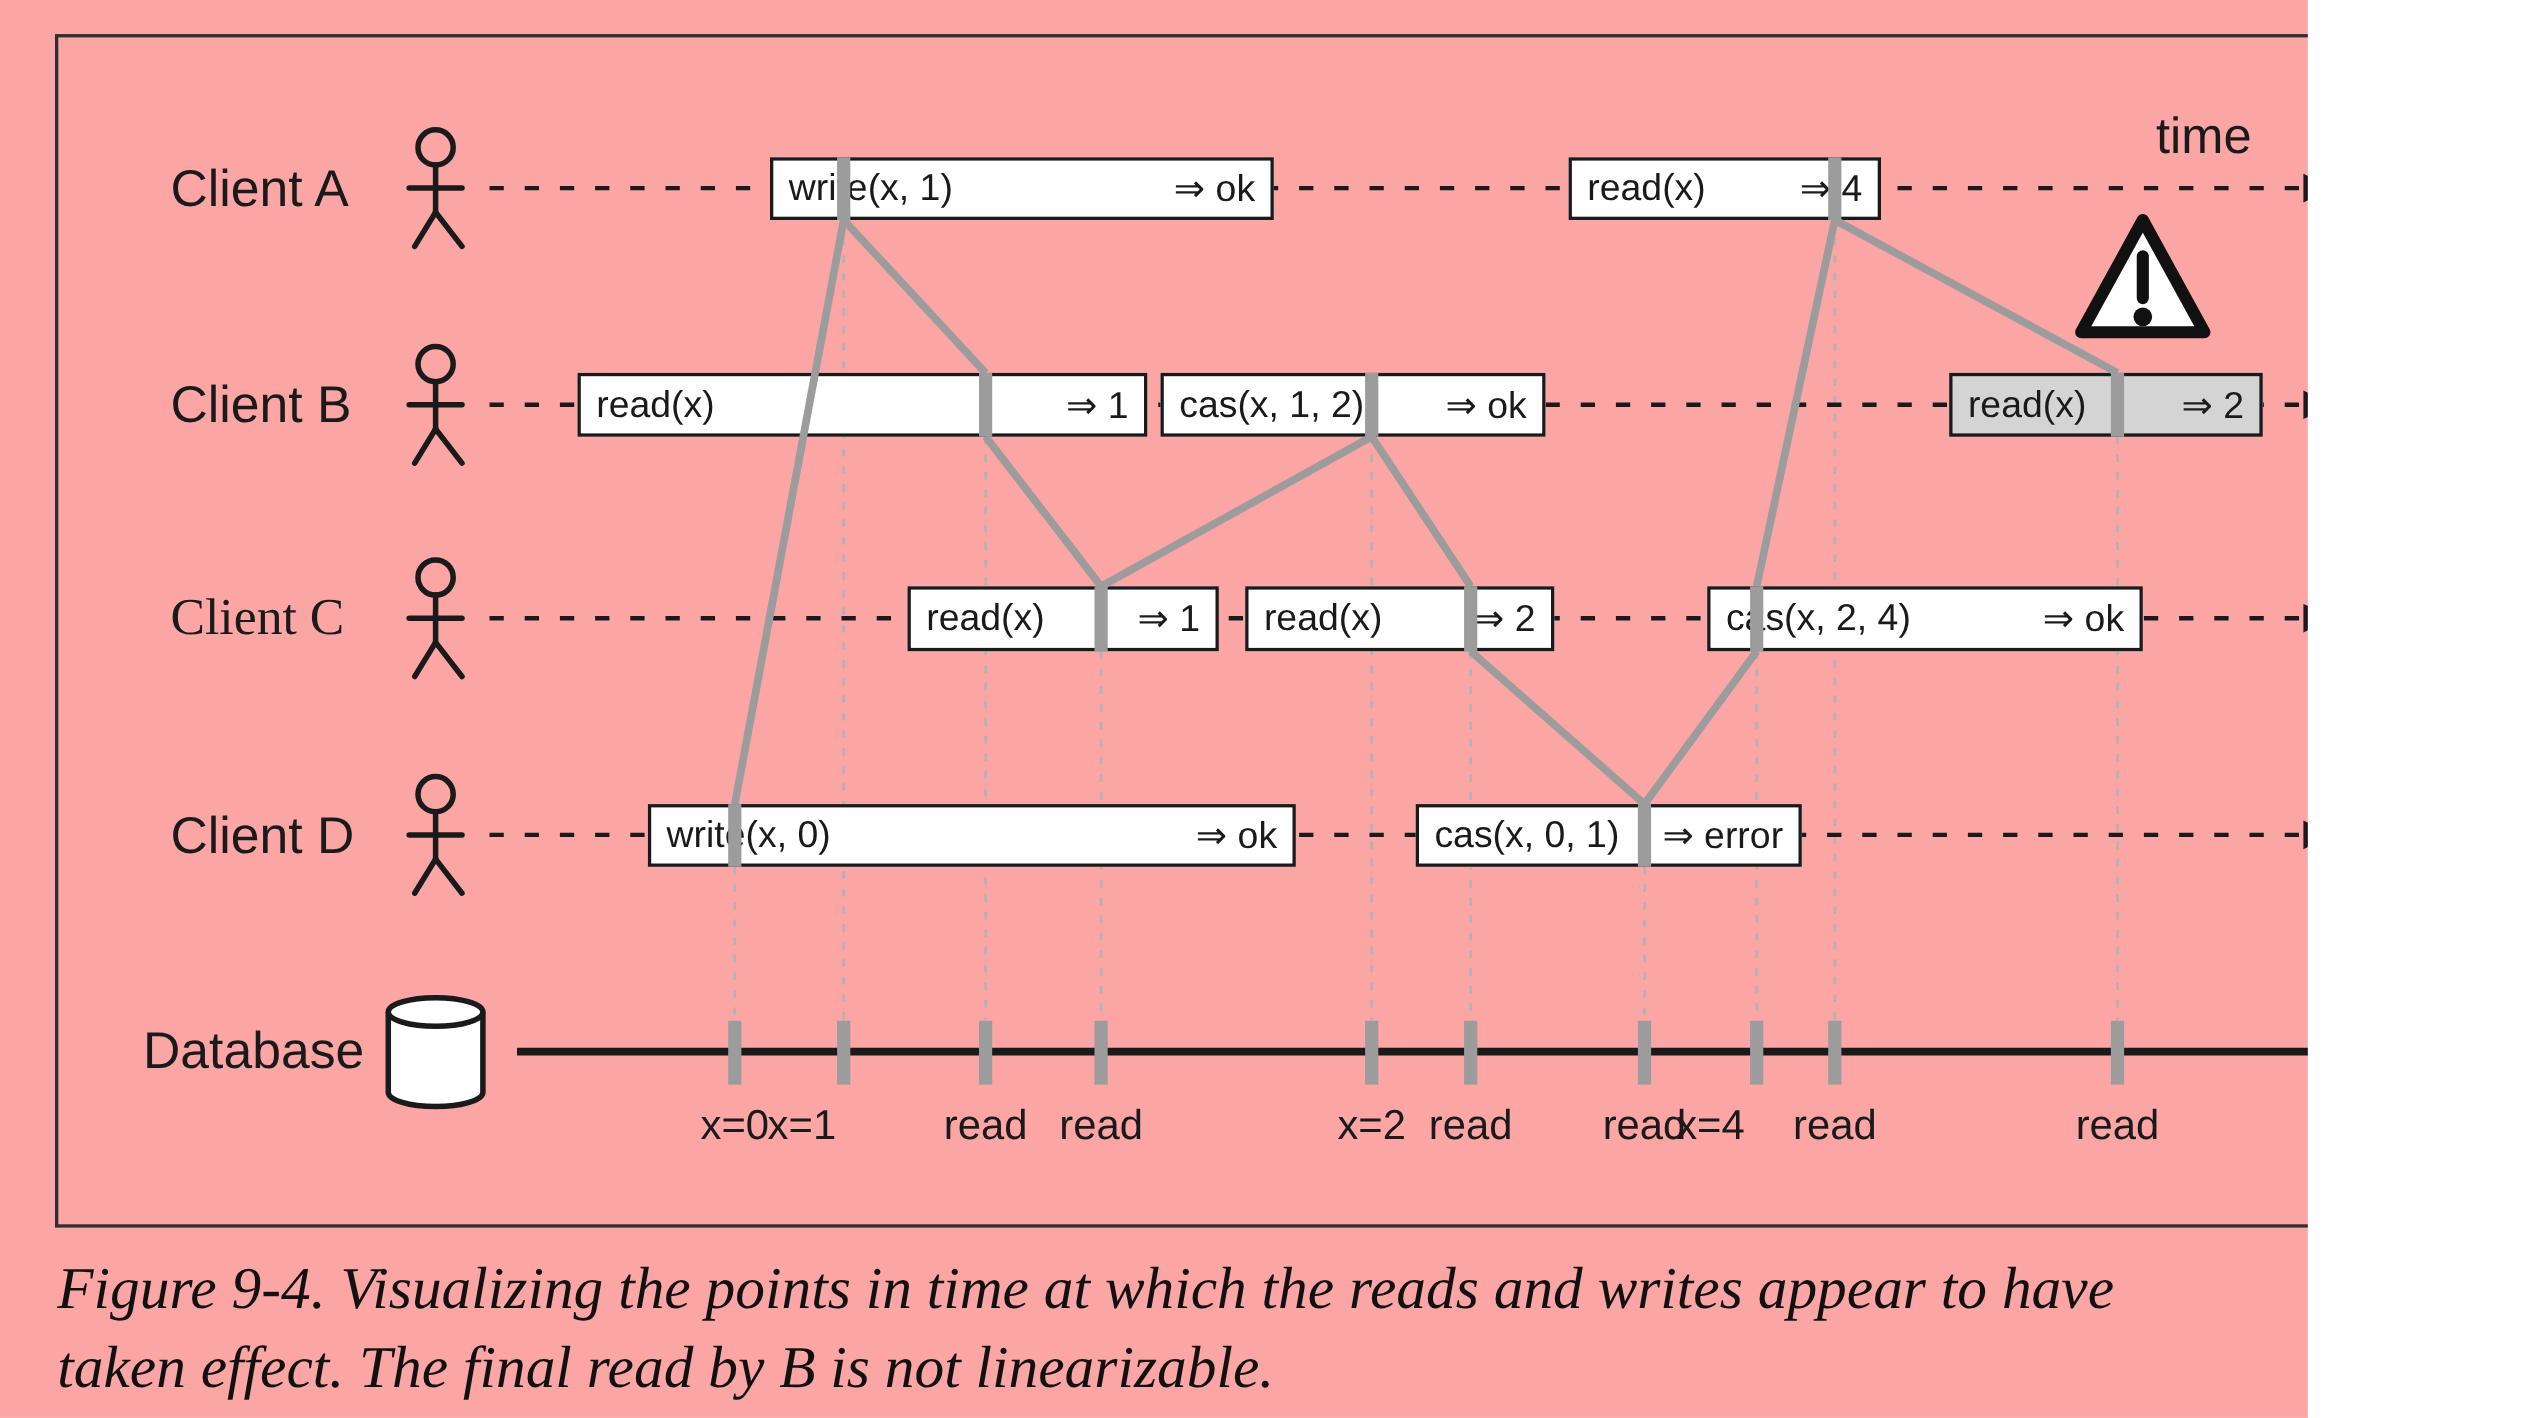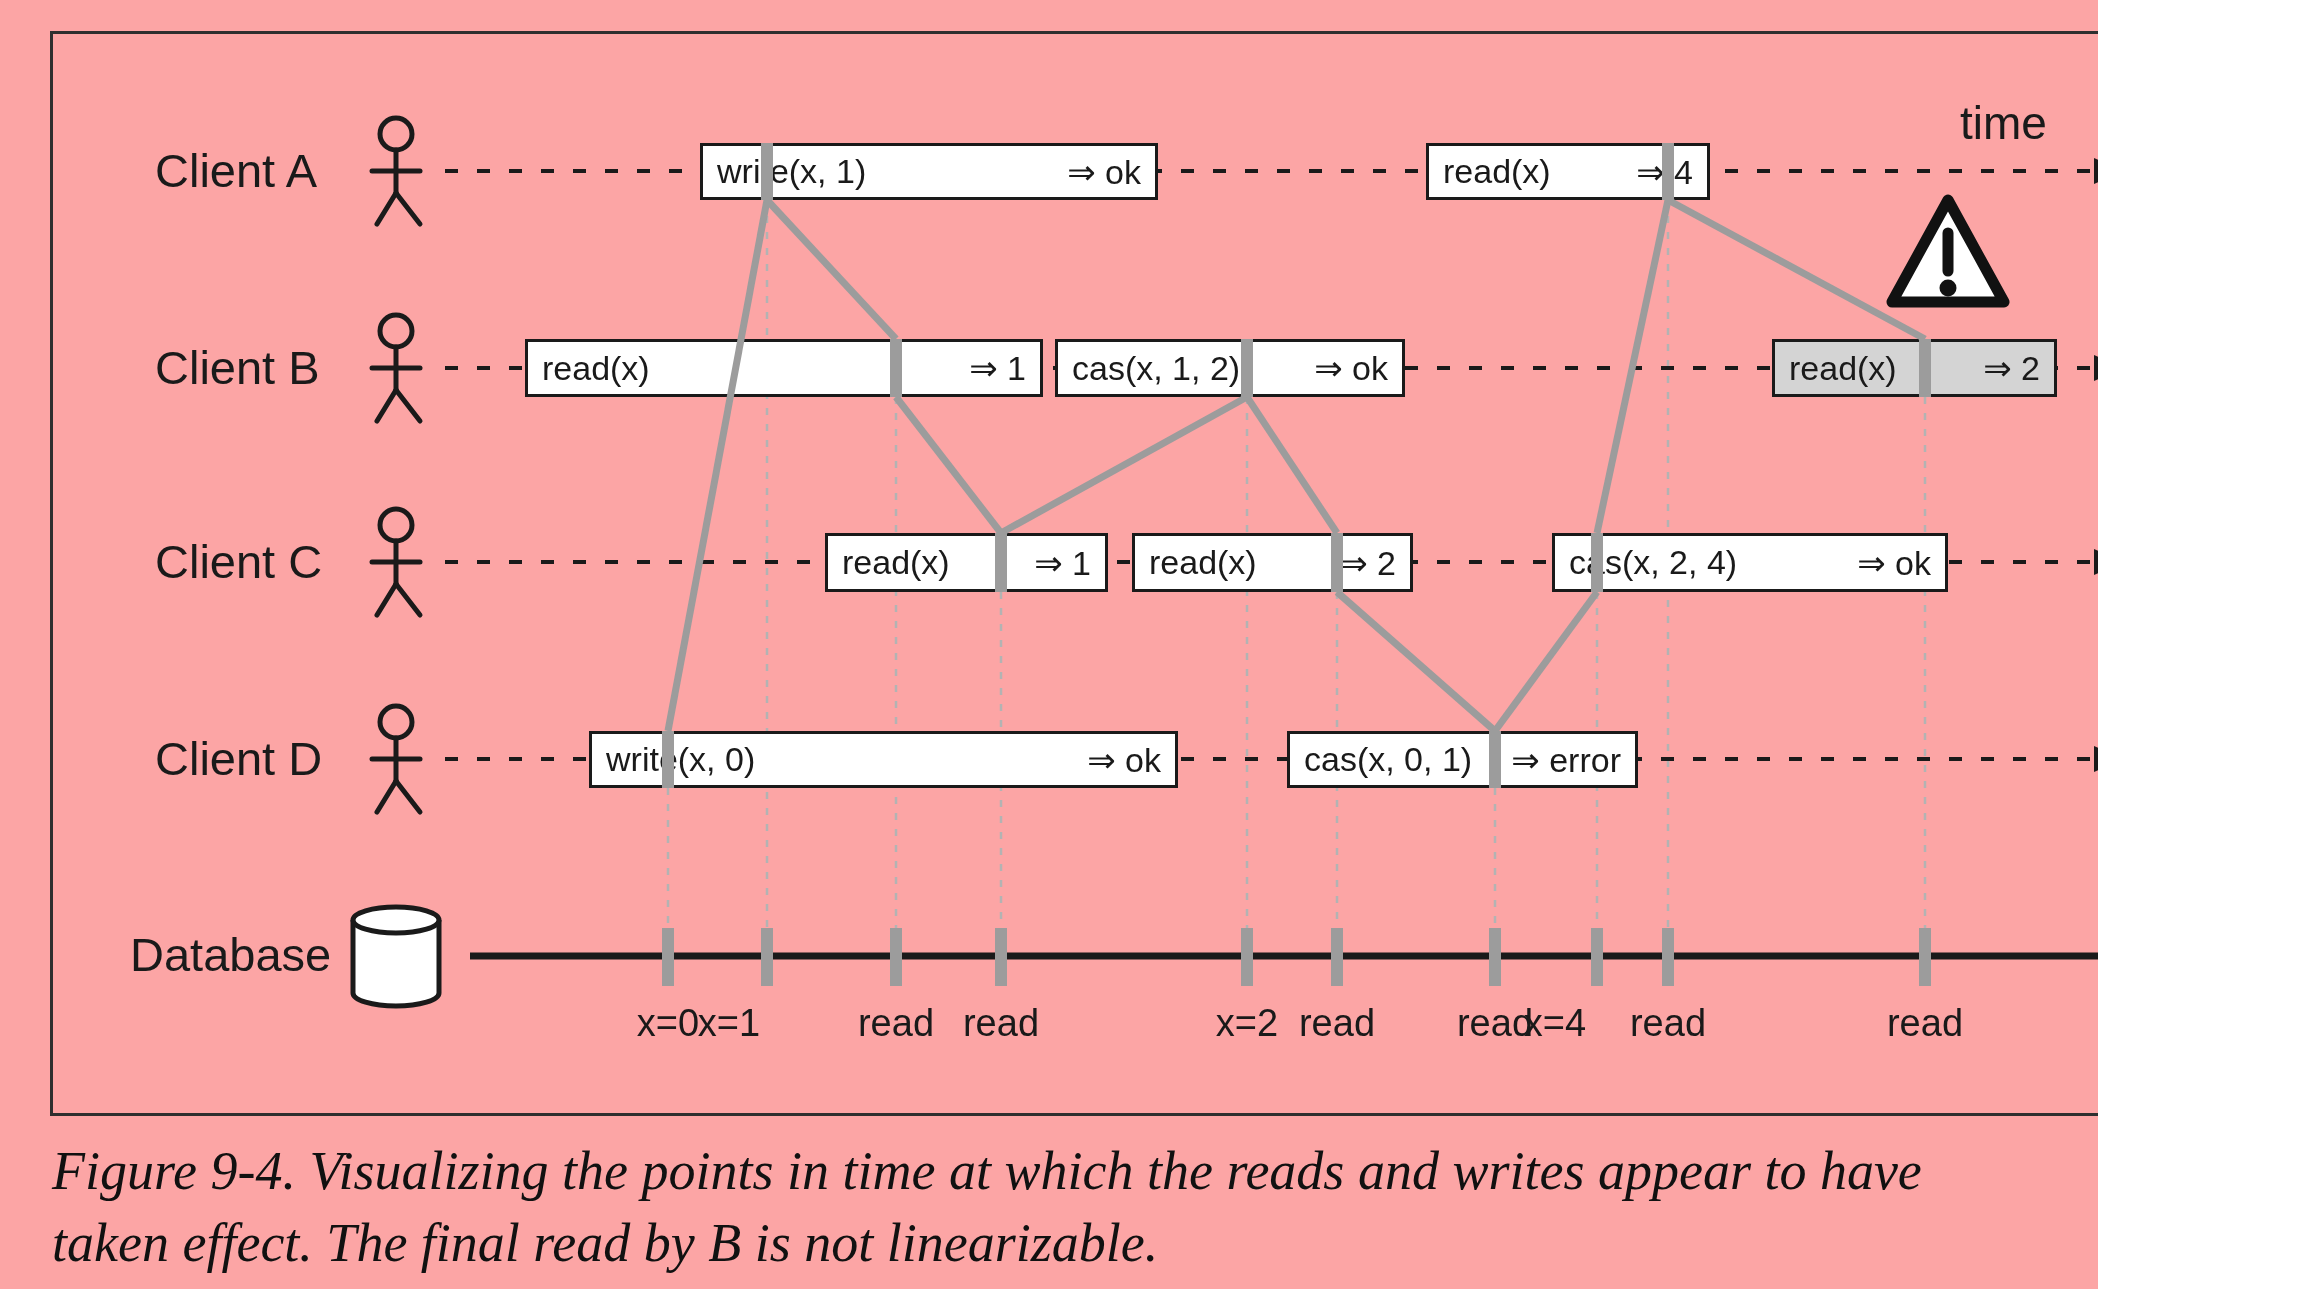--- a/index.html
+++ b/index.html
@@ -129,21 +129,21 @@
 
     <g>
       <path d="M1948 200 L2004 302 L1892 302 Z" fill="#ffffff" stroke="#111111" stroke-width="11" stroke-linejoin="round"></path>
       <line x1="1948" y1="233" x2="1948" y2="271" stroke="#111111" stroke-width="11" stroke-linecap="round"></line>
       <circle cx="1948" cy="288" r="8.5" fill="#111111" stroke="none"></circle>
     </g>
   </svg>
 
   <div class="rowlabel" style="left:155px;top:143px;">Client A</div>
   <div class="rowlabel" style="left:155px;top:340px;">Client B</div>
-  <div class="rowlabel" style="left:155px;top:534px;">Client C</div>
+  <div class="rowlabel" style="left:155px;top:534px;font-family:Liberation Serif, serif;">Client C</div>
   <div class="rowlabel" style="left:155px;top:731px;">Client D</div>
   <div class="rowlabel" style="left:130px;top:927px;">Database</div>
   <div class="timelabel">time</div>
 
   <div class="opbox" style="left:700px;top:143px;width:458px;height:57px;">
     <span>write(x, 1)</span>
     <span>⇒ ok</span>
   </div>
   <div class="opbox" style="left:1426px;top:143px;width:284px;height:57px;">
     <span>read(x)</span>

